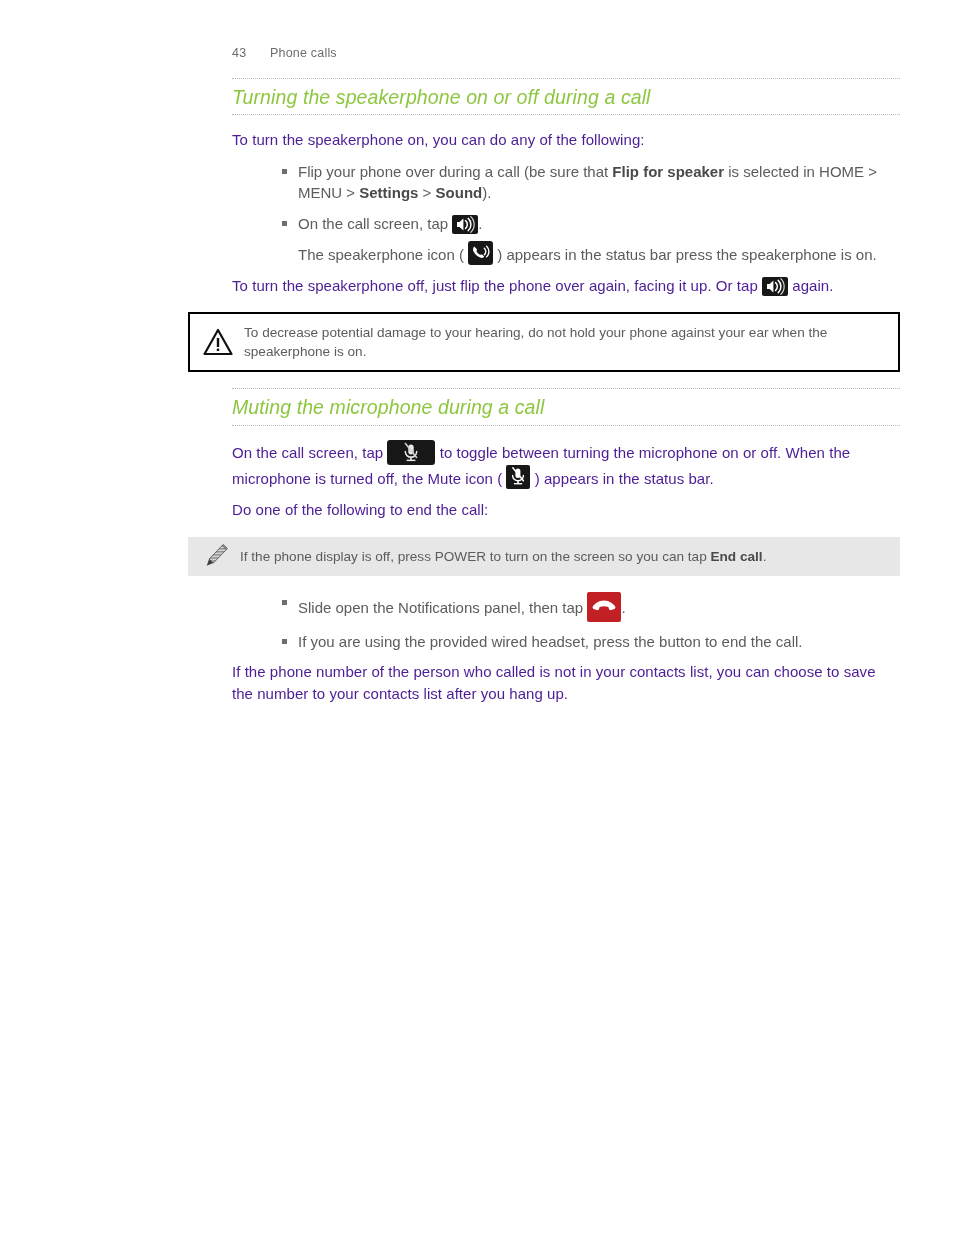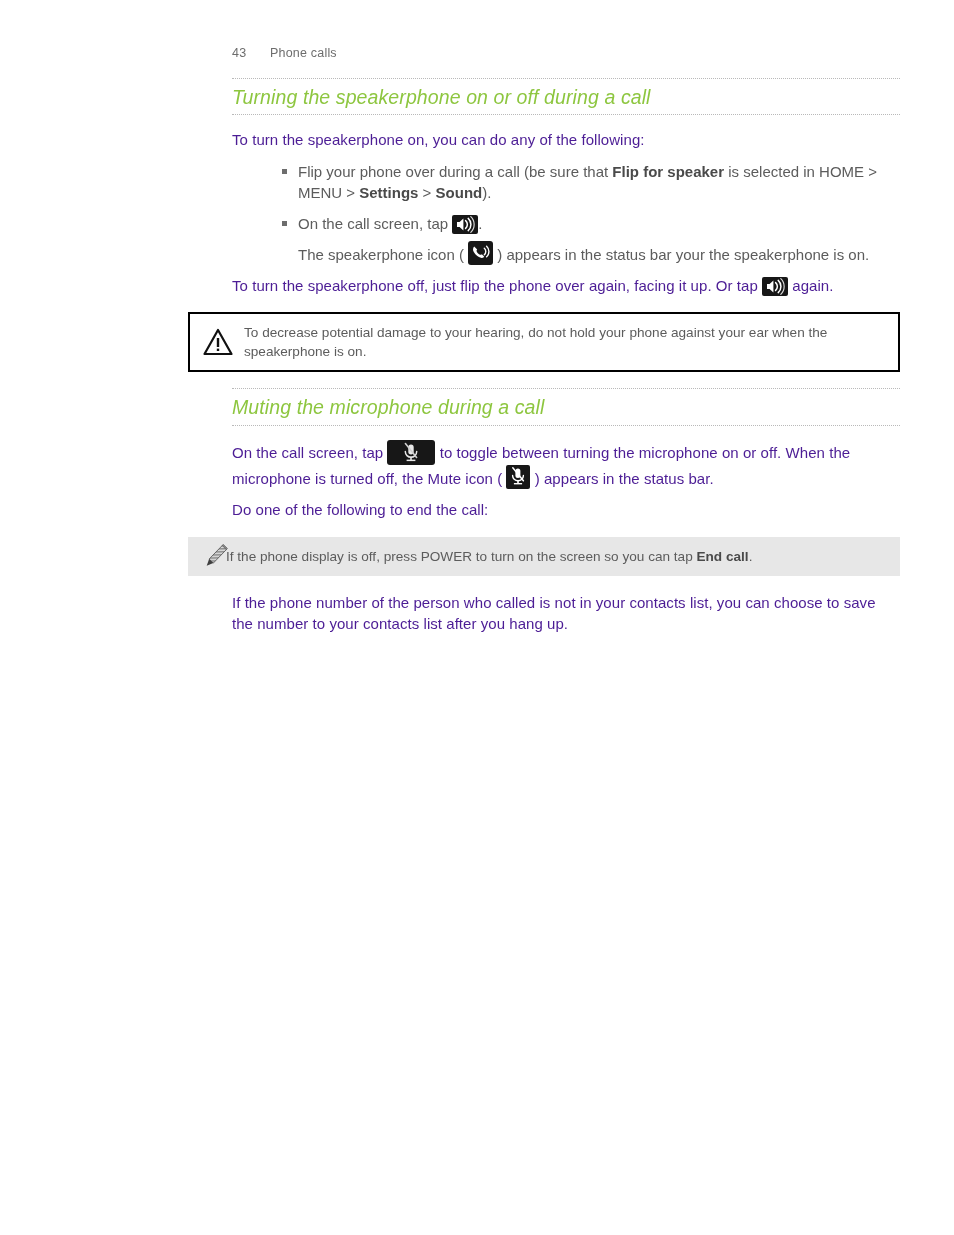--- a/index.html
+++ b/index.html
@@ -109,21 +109,21 @@
     min-height: 46px;
     display: flex;
     align-items: center;
   }
   .callout.warning {
     border: 2px solid #000000;
     padding: 9px 14px 9px 54px;
   }
   .callout.note {
     background: #e7e7e7;
-    padding: 10px 14px 10px 38px;
+    padding: 10px 14px 10px 52px;
     min-height: 38px;
   }
   .callout .callout-text {
     font-size: 13.6px;
     line-height: 19px;
     color: #5c5c5c;
   }
   .callout .callout-icon {
     position: absolute;
     left: 12px;
@@ -187,21 +187,21 @@
         </span><span>.</span>
       </li>
 
       <li class="nobullet">
         <span>The speakerphone icon ( </span><span class="chip speaker-status">
           <svg width="25" height="24" viewBox="0 0 25 24">
             <path d="M6.2 5.6 c-1.4 1.4 -1.6 3.4 -0.4 5.4 c1.2 2 3.1 3.9 5.1 5.1 c2 1.2 4 1 5.4 -0.4 l-2.5 -2.5 c-0.7 0.7 -1.4 0.8 -2.3 0.3 c-0.9 -0.6 -2 -1.7 -2.6 -2.6 c-0.5 -0.9 -0.4 -1.6 0.3 -2.3 z" fill="#ffffff"></path>
             <path d="M16.3 7.2 a4.4 4.4 0 0 1 0 6.6" stroke="#ffffff" stroke-width="1.4" fill="none" stroke-linecap="round"></path>
             <path d="M18.6 5.2 a7.2 7.2 0 0 1 0 10.6" stroke="#ffffff" stroke-width="1.4" fill="none" stroke-linecap="round"></path>
           </svg>
-        </span><span> ) appears in the status bar your the speakerphone is on.</span>
+        </span><span> ) appears in the status bar press the speakerphone is on.</span>
       </li>
     </ul>
 
     <p class="body">
       <span>To turn the speakerphone off, just flip the phone over again, facing it up. Or tap </span><span class="chip speaker-btn">
         <svg width="26" height="19" viewBox="0 0 26 19">
           <path d="M5 7 h2.6 L11.4 3.4 v12.2 L7.6 12 H5 z" fill="#ffffff"></path>
           <path d="M13.6 5.6 a5.2 5.2 0 0 1 0 7.8" stroke="#ffffff" stroke-width="1.5" fill="none" stroke-linecap="round"></path>
           <path d="M16.2 3.4 a8.2 8.2 0 0 1 0 12.2" stroke="#ffffff" stroke-width="1.5" fill="none" stroke-linecap="round"></path>
           <path d="M18.8 1.6 a11 11 0 0 1 0 15.8" stroke="#d8d8d8" stroke-width="1.2" fill="none" stroke-linecap="round"></path>
@@ -262,17 +262,27 @@
             <path d="M13.2 23 h5.8 L16.1 29.5 Z" fill="#3f3f3f"></path>
             <rect x="13.2" y="2.6" width="5.8" height="1.6" fill="#8a8a8a" stroke="#555555" stroke-width="0.6"></rect>
           </g>
         </svg>
       </span>
       <span class="callout-text">
         <span>If the phone display is off, press POWER to turn on the screen so you can tap </span><b>End call</b><span>.</span>
       </span>
     </div>
 
+    <ul class="bullets">
+      <li>
+        <span>Slide open the Notifications panel, then tap </span><span class="chip endcall">
+          <svg width="34" height="30" viewBox="0 0 34 30">
+            <path d="M17 8.4 c-5.2 0 -9.6 3.1 -11.2 6.2 c-0.5 1 -0.1 1.9 0.9 2.3 l3.1 1.2 c0.9 0.35 1.8 -0.05 2.1 -0.95 l0.75 -2.1 c1.4 -0.5 3.1 -0.8 4.35 -0.8 c1.25 0 2.95 0.3 4.35 0.8 l0.75 2.1 c0.3 0.9 1.2 1.3 2.1 0.95 l3.1 -1.2 c1 -0.4 1.4 -1.3 0.9 -2.3 c-1.6 -3.1 -6 -6.2 -11.2 -6.2 z" fill="#ffffff"></path>
+          </svg>
+        </span><span>.</span>
+      </li>
+      <li>If you are using the provided wired headset, press the button to end the call.</li>
+    </ul>
 
     <p class="body">If the phone number of the person who called is not in your contacts list, you can choose to save the number to your contacts list after you hang up.</p>
 
   </div>
 </div>
 
 </body></html>

